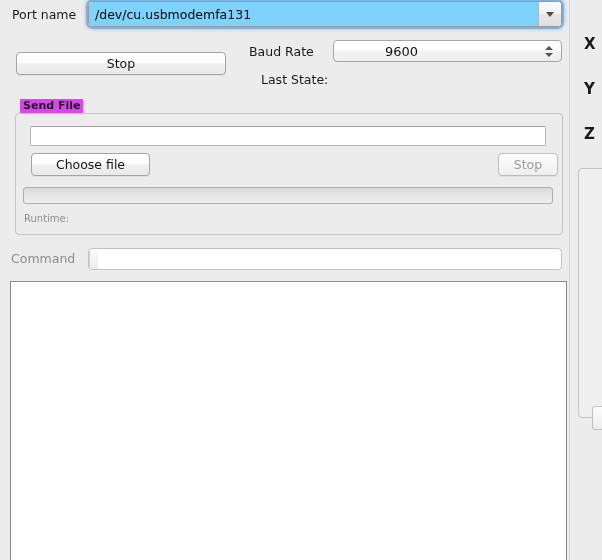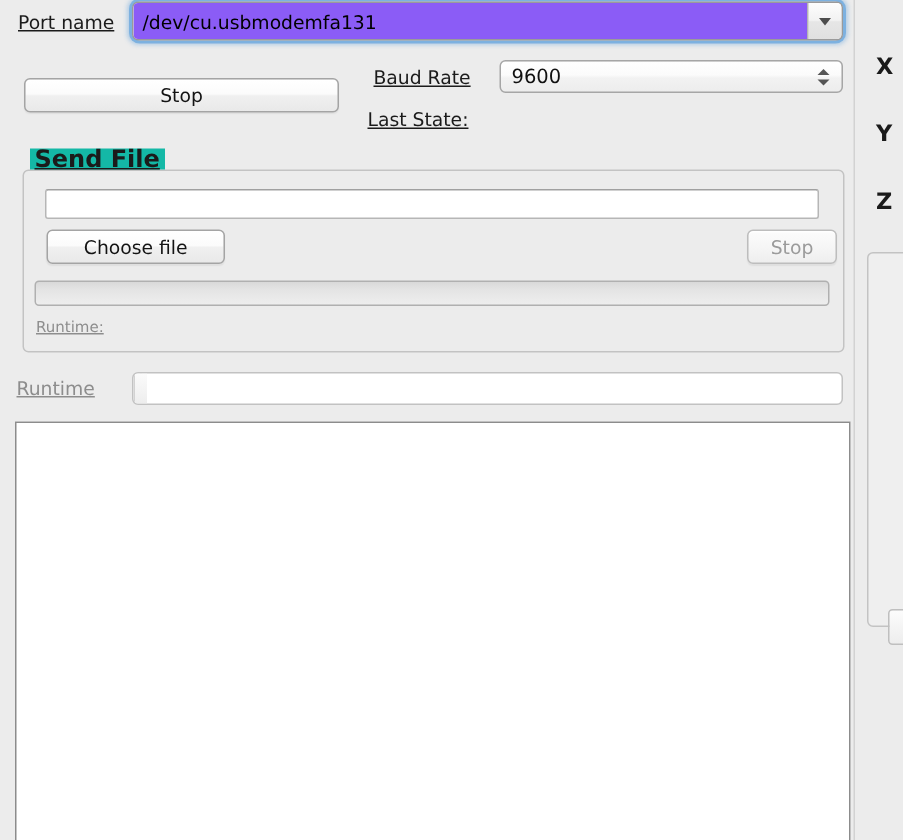--- a/index.html
+++ b/index.html
@@ -36,21 +36,20 @@
     box-sizing: border-box;
   }
 
   
   .label {
     position: absolute;
     font-size: 12.5px;
     color: #1b1b1b;
     white-space: nowrap;
     line-height: 14px;
-    text-decoration: underline;
   }
   .label.disabled {
     color: #8d8d8d;
   }
   #port-name-label {
     left: 12px;
     top: 8px;
   }
   .combo-focus-wrap {
     position: absolute;
@@ -75,21 +74,21 @@
     align-items: stretch;
     overflow: hidden;
   }
   .combo .combo-text {
     flex: 1 1 auto;
     padding: 0 6px;
     display: flex;
     align-items: center;
     font-size: 12.5px;
     color: #000;
-    background: #8b5cf6;
+    background: #7dd3fc;
     overflow: hidden;
     white-space: nowrap;
   }
   .combo .combo-btn {
     flex: 0 0 22px;
     width: 22px;
     border-left: 1px solid #b4b4b4;
     background: linear-gradient(to bottom, #fdfdfd 0%, #f2f2f2 48%, #e6e6e6 52%, #e0e0e0 100%);
     display: flex;
     align-items: center;
@@ -143,20 +142,21 @@
     top: 40px;
     width: 229px;
     height: 22px;
     border: 1px solid #a6a6a6;
     border-radius: 4px;
     background: linear-gradient(to bottom, #ffffff 0%, #fbfbfb 45%, #f2f2f2 55%, #ededed 100%);
     box-sizing: border-box;
     display: flex;
     align-items: center;
     overflow: hidden;
+    padding-left: 44px;
   }
   .spinbox .spin-text {
     flex: 1 1 auto;
     padding-left: 7px;
     font-size: 13px;
     color: #111;
     white-space: nowrap;
   }
   .spin-arrows {
     flex: 0 0 16px;
@@ -177,21 +177,21 @@
     border-bottom: 4px solid #555;
   }
   .tri-down-sm {
     width: 0; height: 0;
     border-left: 4px solid transparent;
     border-right: 4px solid transparent;
     border-top: 4px solid #555;
   }
 
   #last-state-label {
-    left: 245px;
+    left: 261px;
     top: 73px;
     text-align: right;
   }
   #last-state-value {
     left: 333px;
     top: 73px;
   }
 
   
   .groupbox {
@@ -203,24 +203,24 @@
   }
   #send-file-group {
     left: 15px;
     top: 113px;
     width: 548px;
     height: 122px;
   }
   #send-file-title {
     left: 20px;
     top: 99px;
-    font-size: 16px;
+    font-size: 11px;
     font-weight: bold;
     color: #1b1b1b;
-    background: #14b8a6;
+    background: #d946ef;
     padding: 0 3px;
     z-index: 2;
   }
 
   .text-field {
     position: absolute;
     border: 1px solid #b6b6b6;
     border-top-color: #a0a0a0;
     background: #ffffff;
     box-sizing: border-box;
@@ -422,21 +422,21 @@
 
     <div class="push-button disabled" id="stop-button">Stop</div>
 
     <div class="progress-bar" id="send-progress">
       <div class="progress-fill" style="width: 0%;"></div>
     </div>
 
     <div class="label disabled" id="runtime-label">Runtime:</div>
     <div class="label disabled" id="runtime-value"></div>
 
-    <div class="label disabled" id="command-label">Runtime</div>
+    <div class="label disabled" id="command-label">Command</div>
 
     <div id="command-combo">
       <div class="combo-text" title=""></div>
       <div class="combo-btn">
         <span class="tri-down muted"></span>
       </div>
     </div>
 
     <div id="output-console"></div>
 

